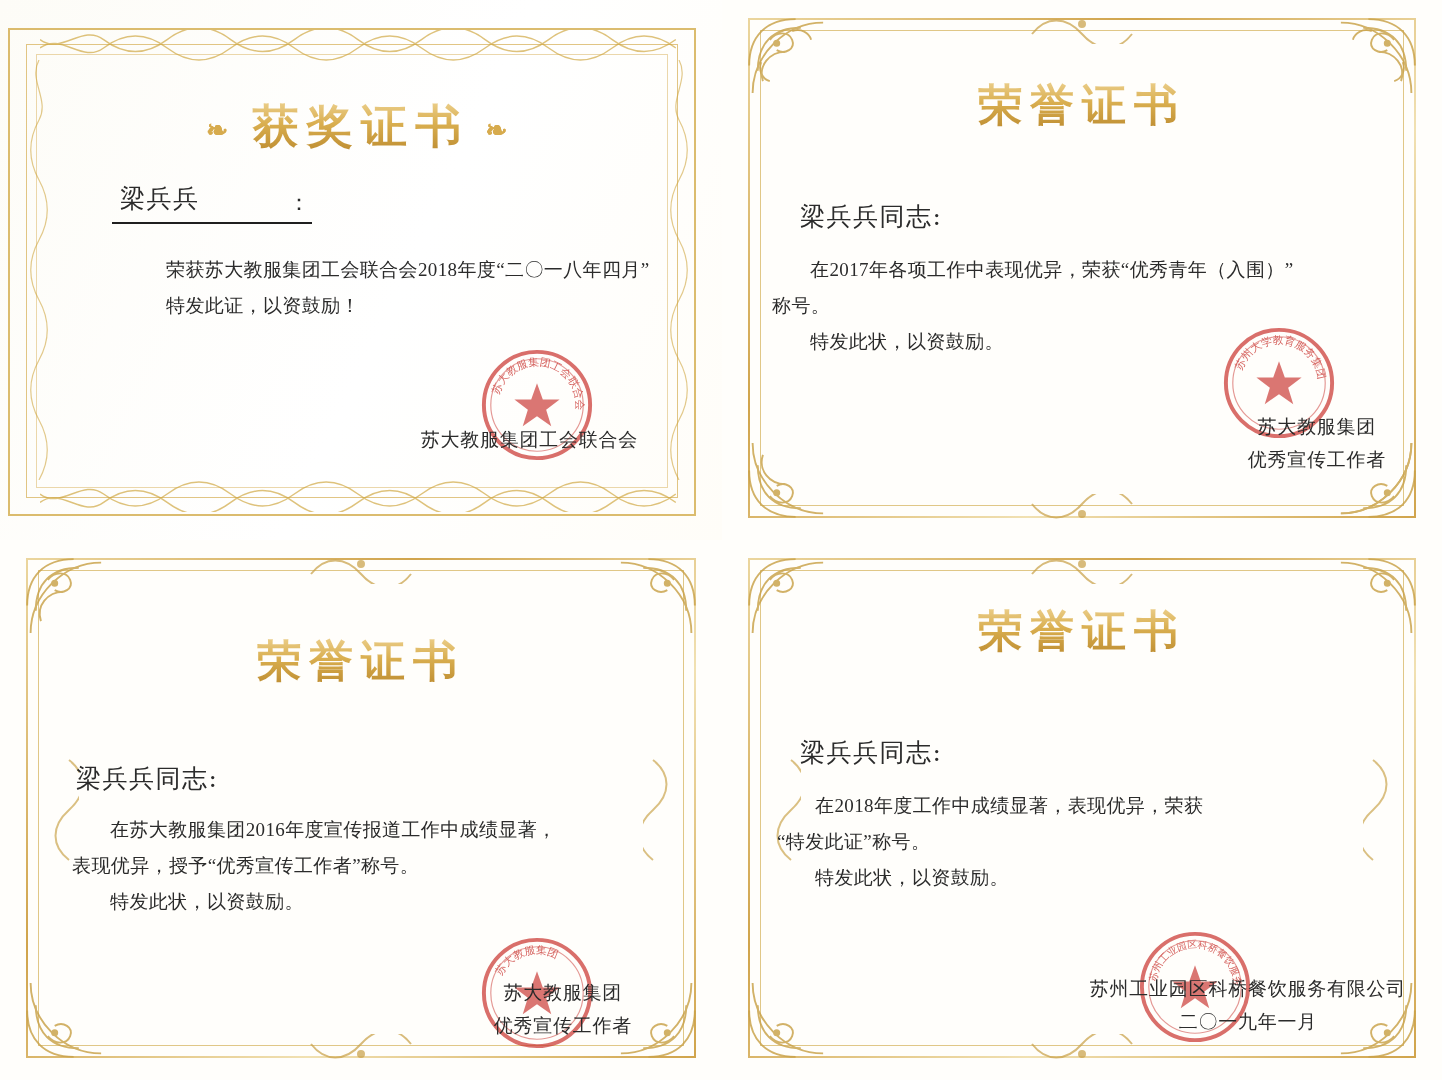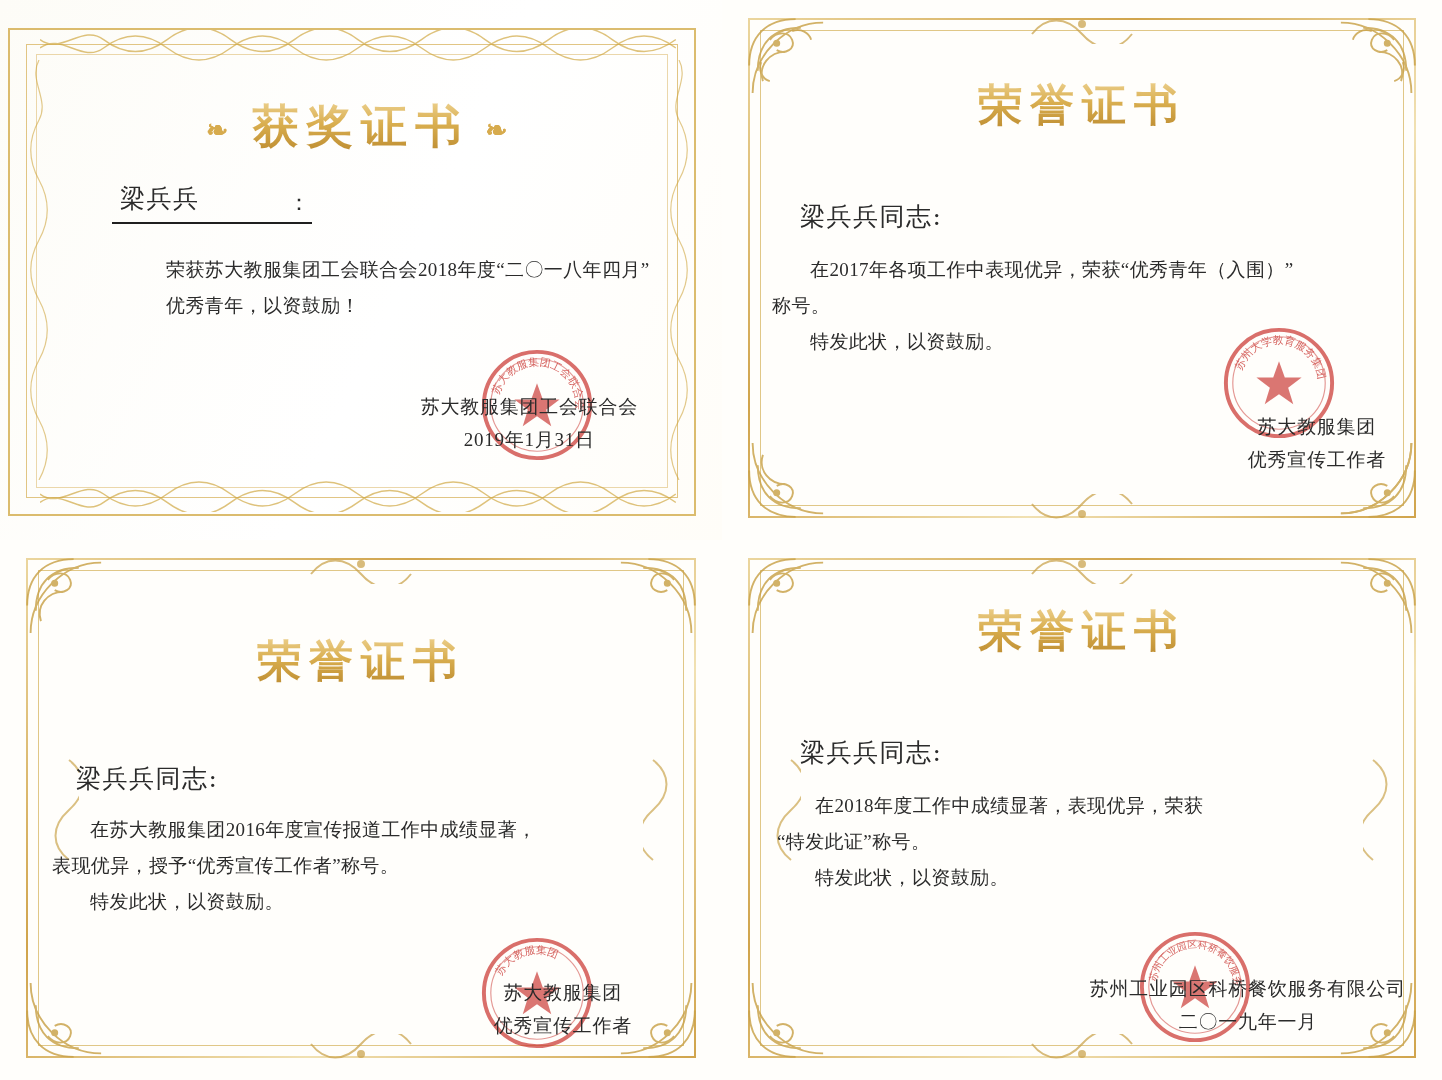--- a/index.html
+++ b/index.html
@@ -80,21 +80,21 @@
 
   
   .cert2 .title{font-size:44px;margin-top:76px;}
   .cert2 .recipient{position:absolute;left:78px;top:200px;}
   .cert2 .p1{position:absolute;left:50px;top:252px;width:570px;}
   .cert2 .signature{right:56px;bottom:64px;}
 
   
   .cert3 .title{font-size:44px;margin-top:92px;}
   .cert3 .recipient{position:absolute;left:76px;top:222px;}
-  .cert3 .p1{position:absolute;left:52px;top:272px;width:580px;}
+  .cert3 .p1{position:absolute;left:72px;top:272px;width:580px;}
   .cert3 .signature{right:90px;bottom:38px;}
 
   
   .cert4 .title{font-size:44px;margin-top:62px;}
   .cert4 .recipient{position:absolute;left:78px;top:196px;}
   .cert4 .p1{position:absolute;left:55px;top:248px;width:590px;}
   .cert4 .signature{right:36px;bottom:42px;}
 
   .seal1{right:126px;bottom:76px;}
   .seal2{right:104px;bottom:98px;}
@@ -147,38 +147,37 @@
         <span class="title-orn">❧</span><span>获奖证书</span><span class="title-orn">❧</span>
       </div>
     </div>
 
     <div class="recipient">梁兵兵</div>
     <div class="name-underline"></div>
     <div class="colon">：</div>
 
     <div class="p1">
       <div class="para indent">荣获苏大教服集团工会联合会2018年度“二〇一八年四月”</div>
-      <div class="para indent">优秀青年，以资鼓励！</div>
+      <div class="para indent">特发此证，以资鼓励！</div>
     </div>
 
     <div class="seal seal1">
       <svg viewBox="0 0 120 120">
         <circle cx="60" cy="60" r="54" fill="none" stroke="#c8302c" stroke-width="4" opacity="0.85"></circle>
         <circle cx="60" cy="60" r="47" fill="none" stroke="#c8302c" stroke-width="1.2" opacity="0.6"></circle>
         <polygon points="60,38 65.9,54.5 83,54.5 69.3,64.8 74.5,81.5 60,71.4 45.5,81.5 50.7,64.8 37,54.5 54.1,54.5" fill="#c8302c" opacity="0.8"></polygon>
         <path id="s1" d="M60,60 m-40,0 a40,40 0 1,1 80,0" fill="none"></path>
         <text font-size="11" fill="#c8302c" opacity="0.9" font-family="DejaVu Sans, sans-serif">
           <textPath href="#s1" startOffset="8%">苏大教服集团工会联合会</textPath>
         </text>
       </svg>
     </div>
 
     <div class="signature">
       <span class="sig-line">苏大教服集团工会联合会</span>
-      <span class="sig-line">2019年1月31日</span>
     </div>
   </div>
 
   <div class="cert cert2">
     <div class="frame-outer"></div>
     <div class="frame-inner"></div>
 
     <div class="corner c-tl">
       <svg viewBox="0 0 100 100">
           <g fill="none" stroke="#c9a24a" stroke-width="2.2" opacity=".9">

